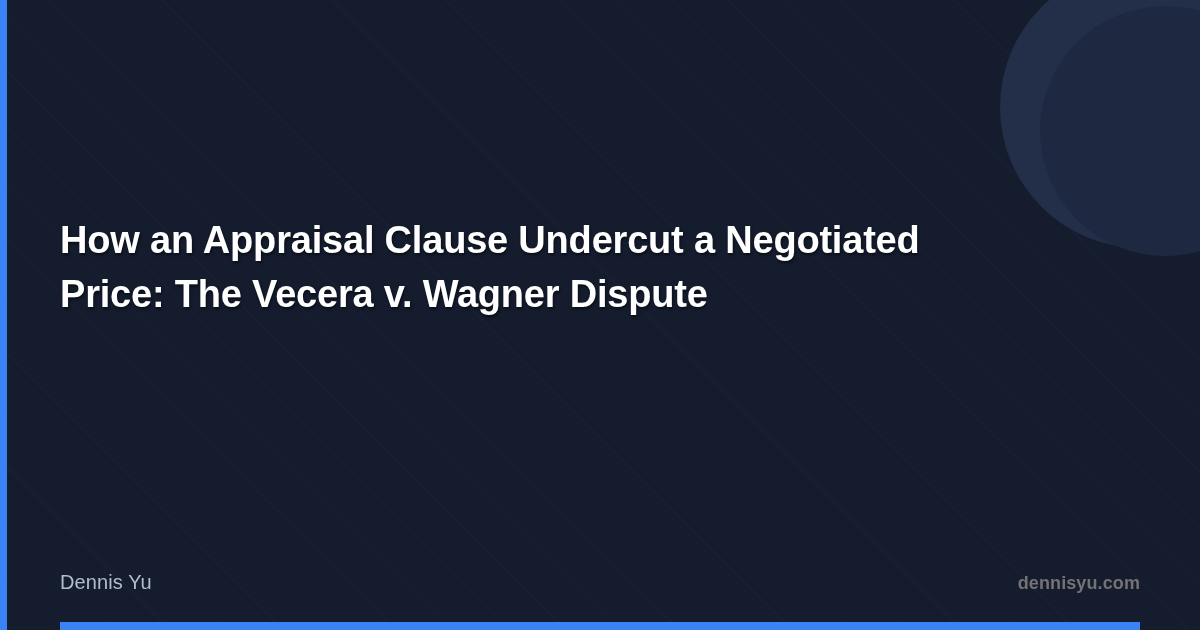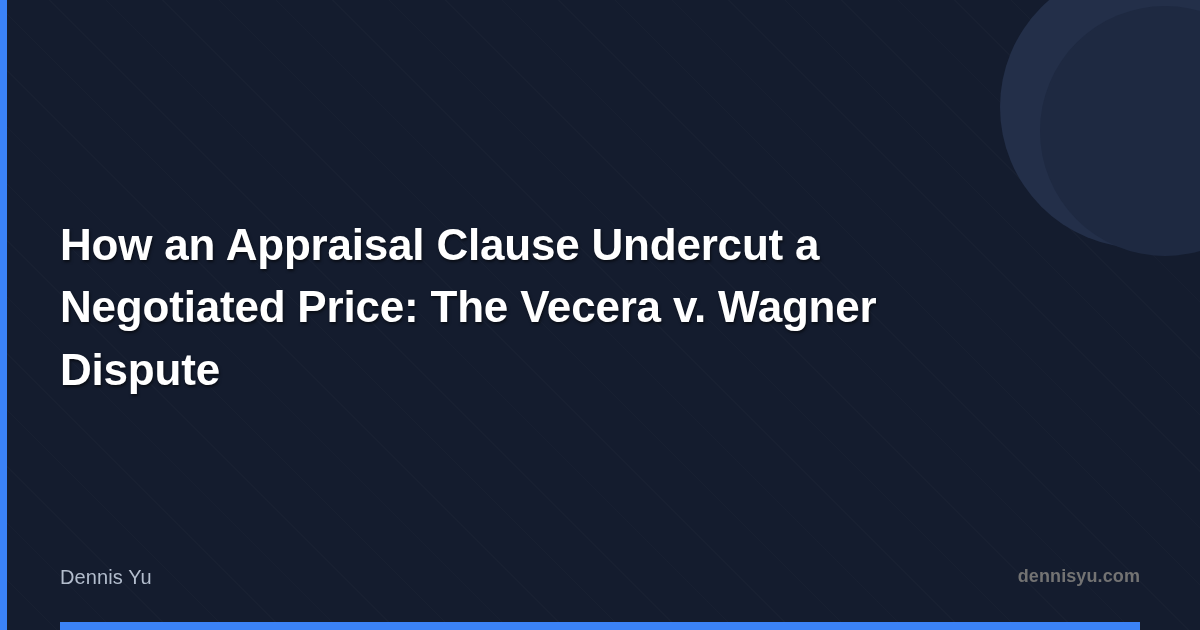--- a/index.html
+++ b/index.html
@@ -73,38 +73,38 @@
     background: #3b82f6;
   }
 
   
   #title {
     position: absolute;
     left: 60px;
     top: 214px;
     width: 900px;
     margin: 0;
-    font-size: 44px;
+    font-size: 38px;
     font-weight: bold;
     line-height: 1.42;
     letter-spacing: -0.2px;
     color: #ffffff;
     text-shadow: 1px 2px 3px rgba(0, 0, 0, 0.55);
     white-space: pre-line;
   }
 
   
   #footer {
     position: absolute;
     left: 60px;
     right: 60px;
     top: 566px;
     height: 28px;
     display: flex;
-    align-items: flex-start;
+    align-items: flex-end;
     justify-content: space-between;
   }
 
   #byline {
     font-size: 20px;
     font-weight: normal;
     color: #b3bdcd;
     letter-spacing: 0.1px;
   }
 

